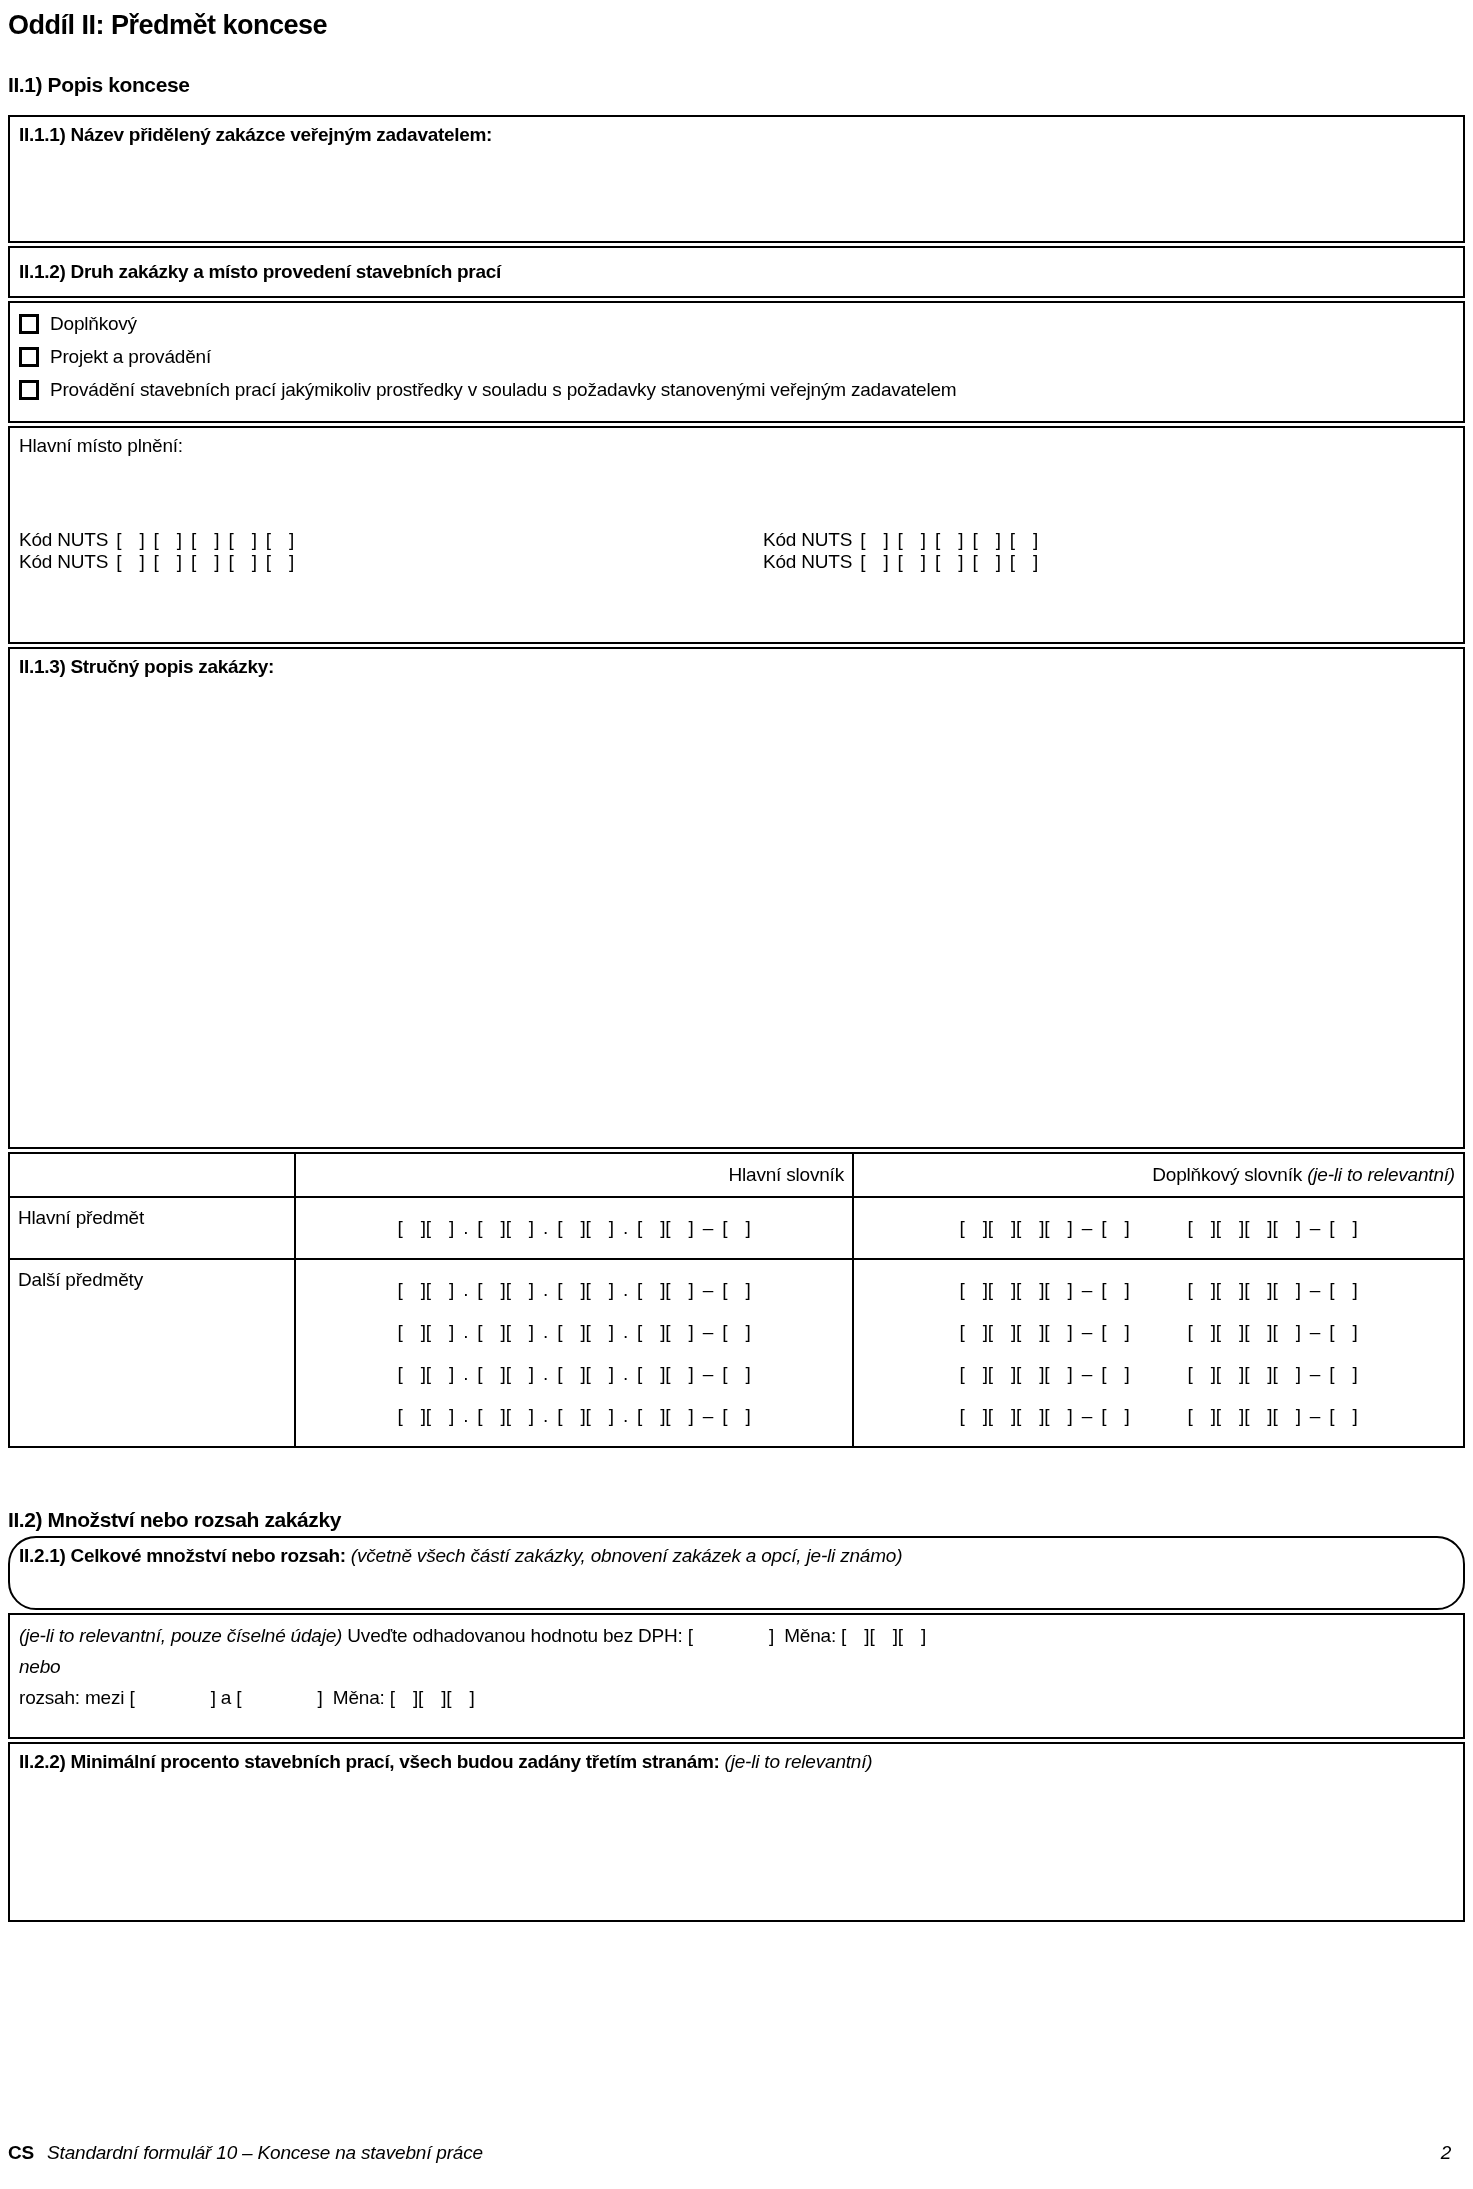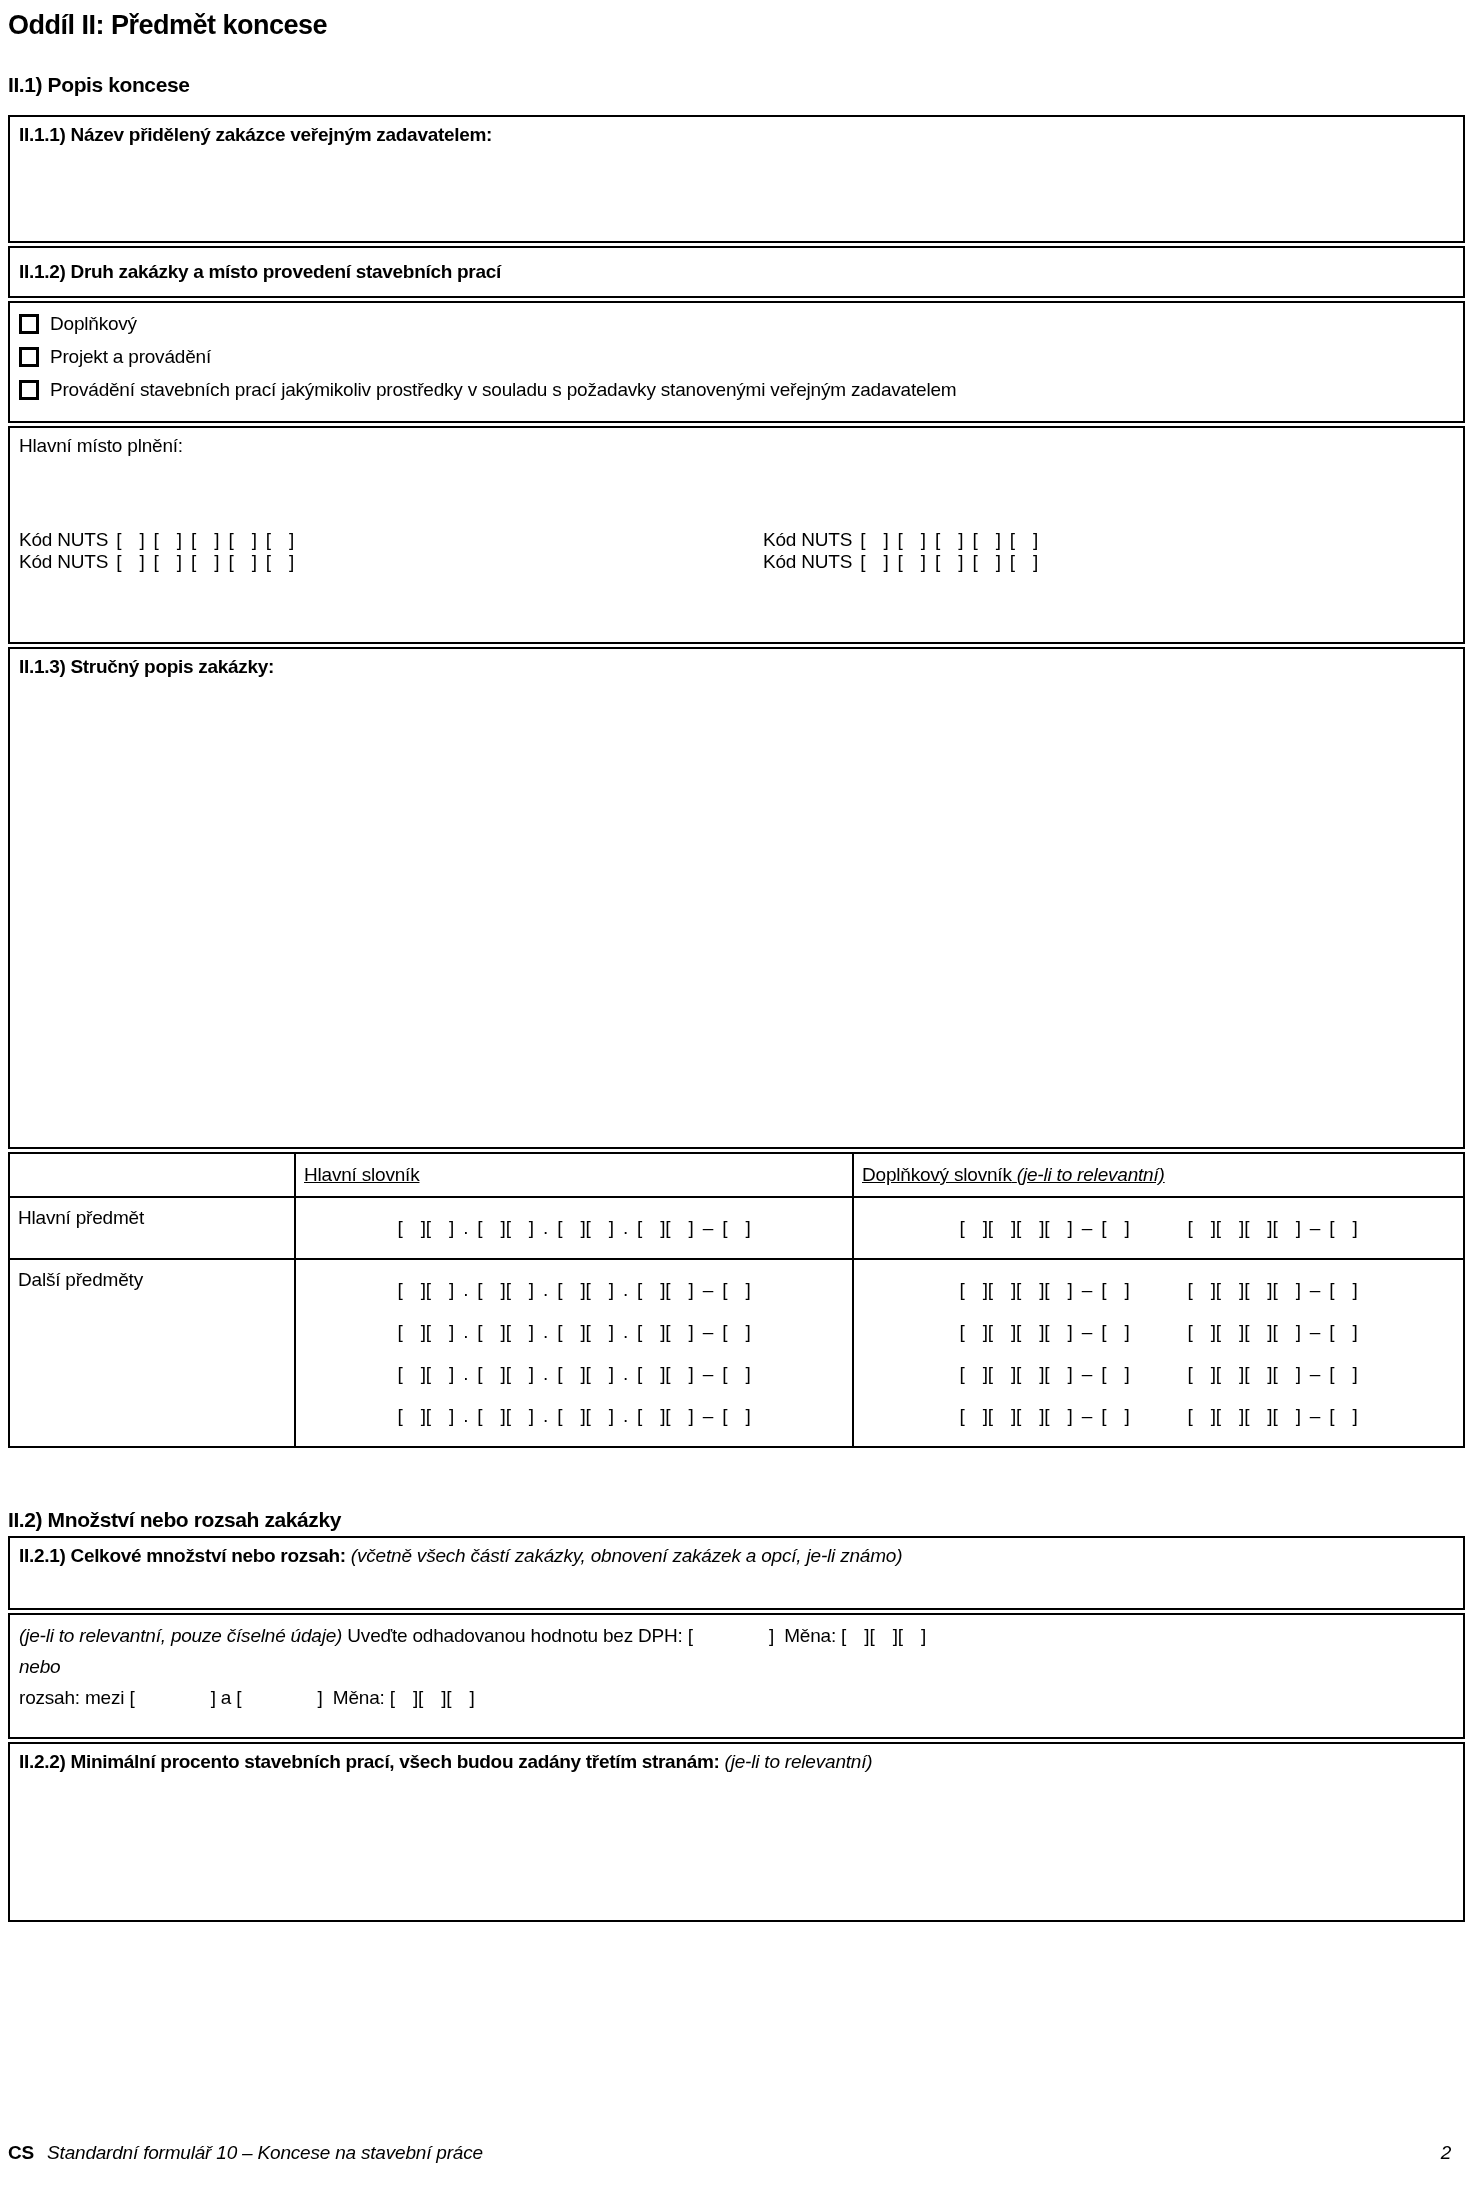--- a/index.html
+++ b/index.html
@@ -25,21 +25,21 @@
 
   .box { border: 2px solid #000; margin-bottom: 3px; padding: 7px 9px; background: #fff; }
   .box .label { font-weight: bold; letter-spacing: -0.3px; }
 
   .box-name   { height: 128px; }
   .box-type   { height: 52px; display: flex; align-items: center; }
   .box-checks { height: 122px; padding-top: 10px; }
   .box-place  { height: 218px; }
   .box-desc   { height: 502px; }
   .box-cpvh   { height: 38px; display: flex; align-items: center; }
-  .box-total  { height: 74px; }
+  .box-total  { height: 74px; border-radius: 28px; }
   .box-value  { height: 126px; padding-top: 10px; }
   .box-min    { height: 180px; }
 
   .check-row { display: flex; align-items: center; margin-bottom: 11px; }
   .checkbox {
     width: 20px; height: 20px;
     border: 3px solid #000;
     display: inline-block;
     margin-right: 11px;
     flex: 0 0 auto;
@@ -47,21 +47,21 @@
 
   .nuts-grid { margin-top: 72px; display: grid; grid-template-columns: 744px 1fr; }
   .nuts-item { white-space: pre; }
   .nuts-item .pat { margin-left: 8px; }
 
   .cpv-table { border: 2px solid #000; margin-bottom: 3px; }
   .cpv-row { display: grid; grid-template-columns: 284px 558px 1fr; }
   .cpv-row > div { padding: 9px 8px; }
   .cpv-row > div + div { border-left: 2px solid #000; }
   .cpv-row + .cpv-row { border-top: 2px solid #000; }
-  .cpv-center { text-align: left; text-decoration: underline; }
+  .cpv-center { text-align: right; }
   .cpv-patline { text-align: center; line-height: 42px; }
   .supp-pair { display: flex; justify-content: center; gap: 58px; line-height: 42px; }
   .cpv-header-row > div { padding: 10px 8px; }
 
   .value-line { margin-bottom: 9px; }
   .range-line { margin-top: 9px; }
 
   .footer {
     position: absolute; left: 8px; right: 22px; top: 2142px;
     display: flex; justify-content: space-between;

